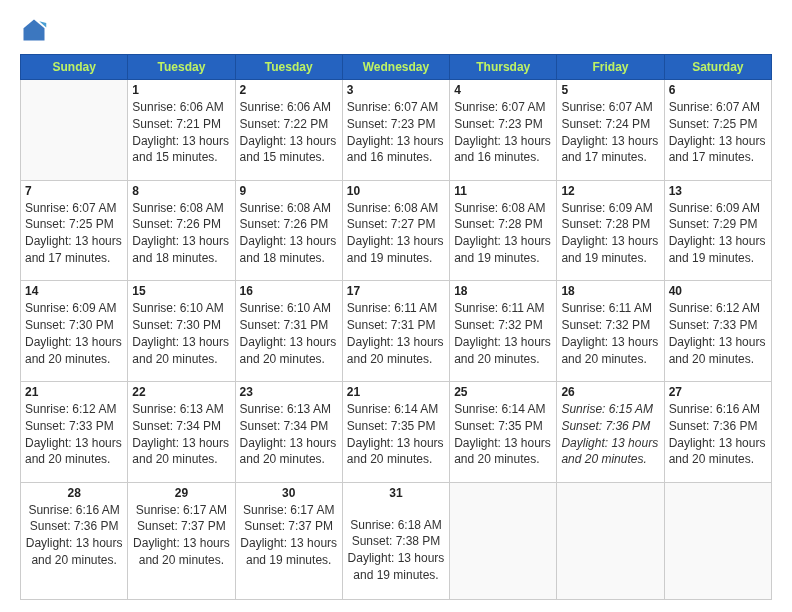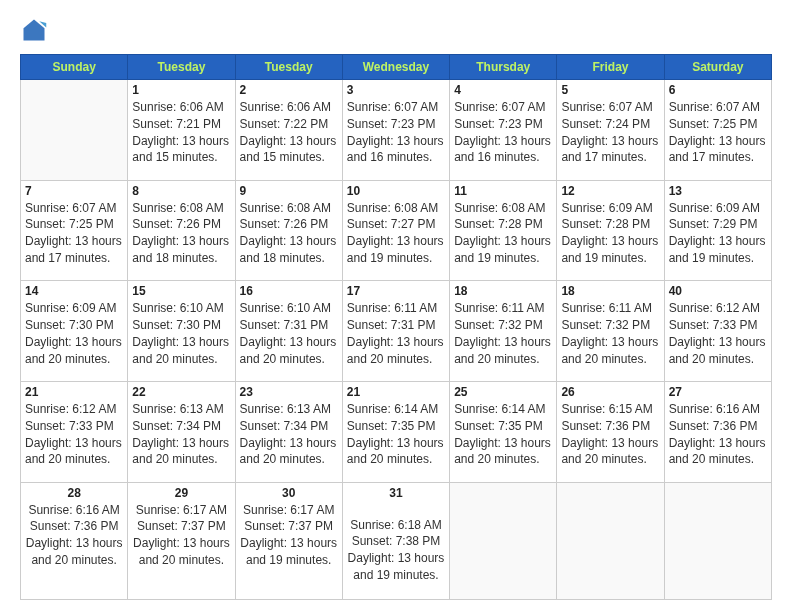--- a/index.html
+++ b/index.html
@@ -311,21 +311,21 @@
           </td>
           <td>
             <span class="day-num">25</span>
             <div class="day-info" style="white-space: pre-line;">Sunrise: 6:14 AM
 Sunset: 7:35 PM
 Daylight: 13 hours
 and 20 minutes.</div>
           </td>
           <td>
             <span class="day-num">26</span>
-            <div class="day-info" style="white-space: pre-line;">Sunrise: 6:15 AM
+            <div class="day-info" style="white-space: pre-line; font-style: italic;">Sunrise: 6:15 AM
 Sunset: 7:36 PM
 Daylight: 13 hours
 and 20 minutes.</div>
           </td>
           <td>
             <span class="day-num">27</span>
             <div class="day-info" style="white-space: pre-line;">Sunrise: 6:16 AM
 Sunset: 7:36 PM
 Daylight: 13 hours
 and 20 minutes.</div>

